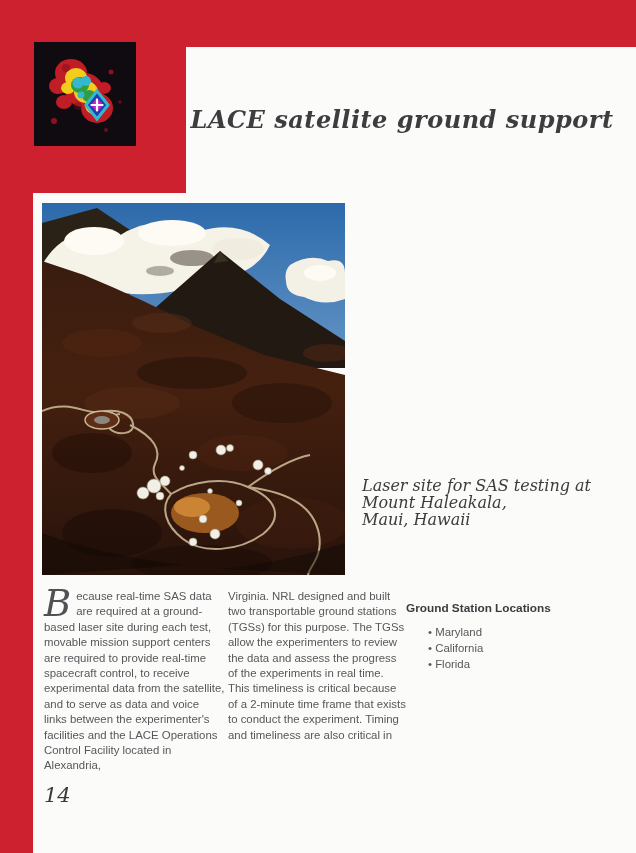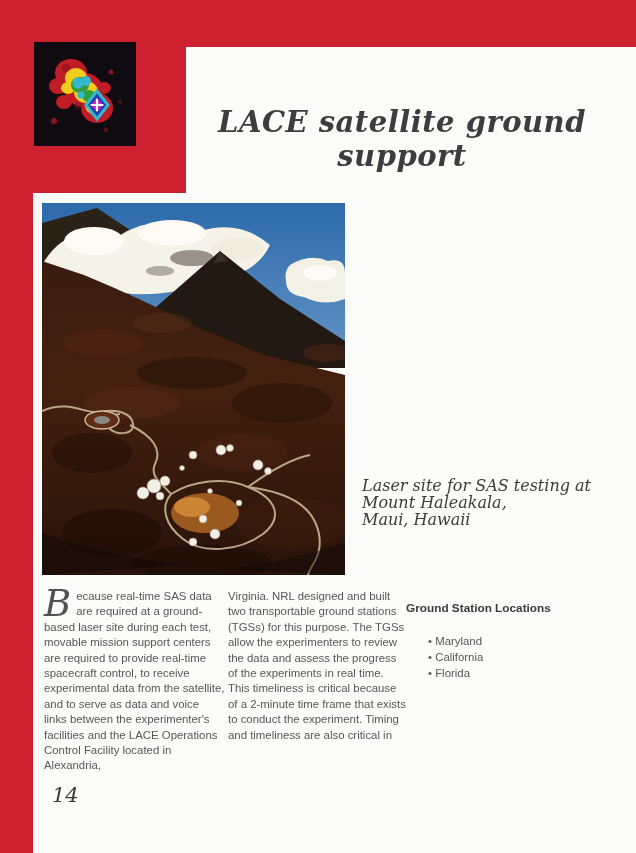--- a/index.html
+++ b/index.html
@@ -21,21 +21,21 @@
     position: absolute; left: 34px; top: 42px; width: 102px; height: 104px;
   }
   .thermal svg { display: block; }
 
   
   .title {
     position: absolute; left: 186px; right: 18px; top: 105px;
     text-align: center;
     font-family: "DejaVu Serif", serif;
     font-style: italic; font-weight: bold;
-    font-size: 29px; letter-spacing: 0.5px;
+    font-size: 24px; letter-spacing: 0.5px;
     color: #3d3d3f;
   }
 
   
   .photo {
     position: absolute; left: 42px; top: 203px; width: 303px; height: 372px;
   }
   .photo svg { display: block; }
 
   
@@ -56,29 +56,29 @@
   .col-3 { left: 406px; width: 174px; top: 592px; }
   .dropcap {
     float: left;
     font-family: "DejaVu Serif", serif; font-style: italic;
     font-size: 37px; line-height: 28px;
     color: #515155;
     margin: 1px 5px 0 0;
   }
   .gs-heading {
     font-weight: bold; font-size: 11.8px; color: #3b3c3f;
-    margin-top: 9px; margin-bottom: 18px;
+    margin-top: 9px; margin-bottom: 9px;
   }
   .gs-list { list-style: none; margin: 0; padding: 0 0 0 22px; }
   .gs-list li { line-height: 15.6px; }
   .gs-list li::before { content: "\2022\00a0"; color: #56575a; }
 
   
   .page-number {
-    position: absolute; left: 52px; top: 783px;
+    position: absolute; left: 44px; top: 783px;
     font-family: "DejaVu Serif", serif; font-style: italic;
     font-size: 21px; color: #3a3a3c;
   }
 </style>
 </head>
 <body>
 
 <div class="page">
 
   <div class="red-top"></div>

